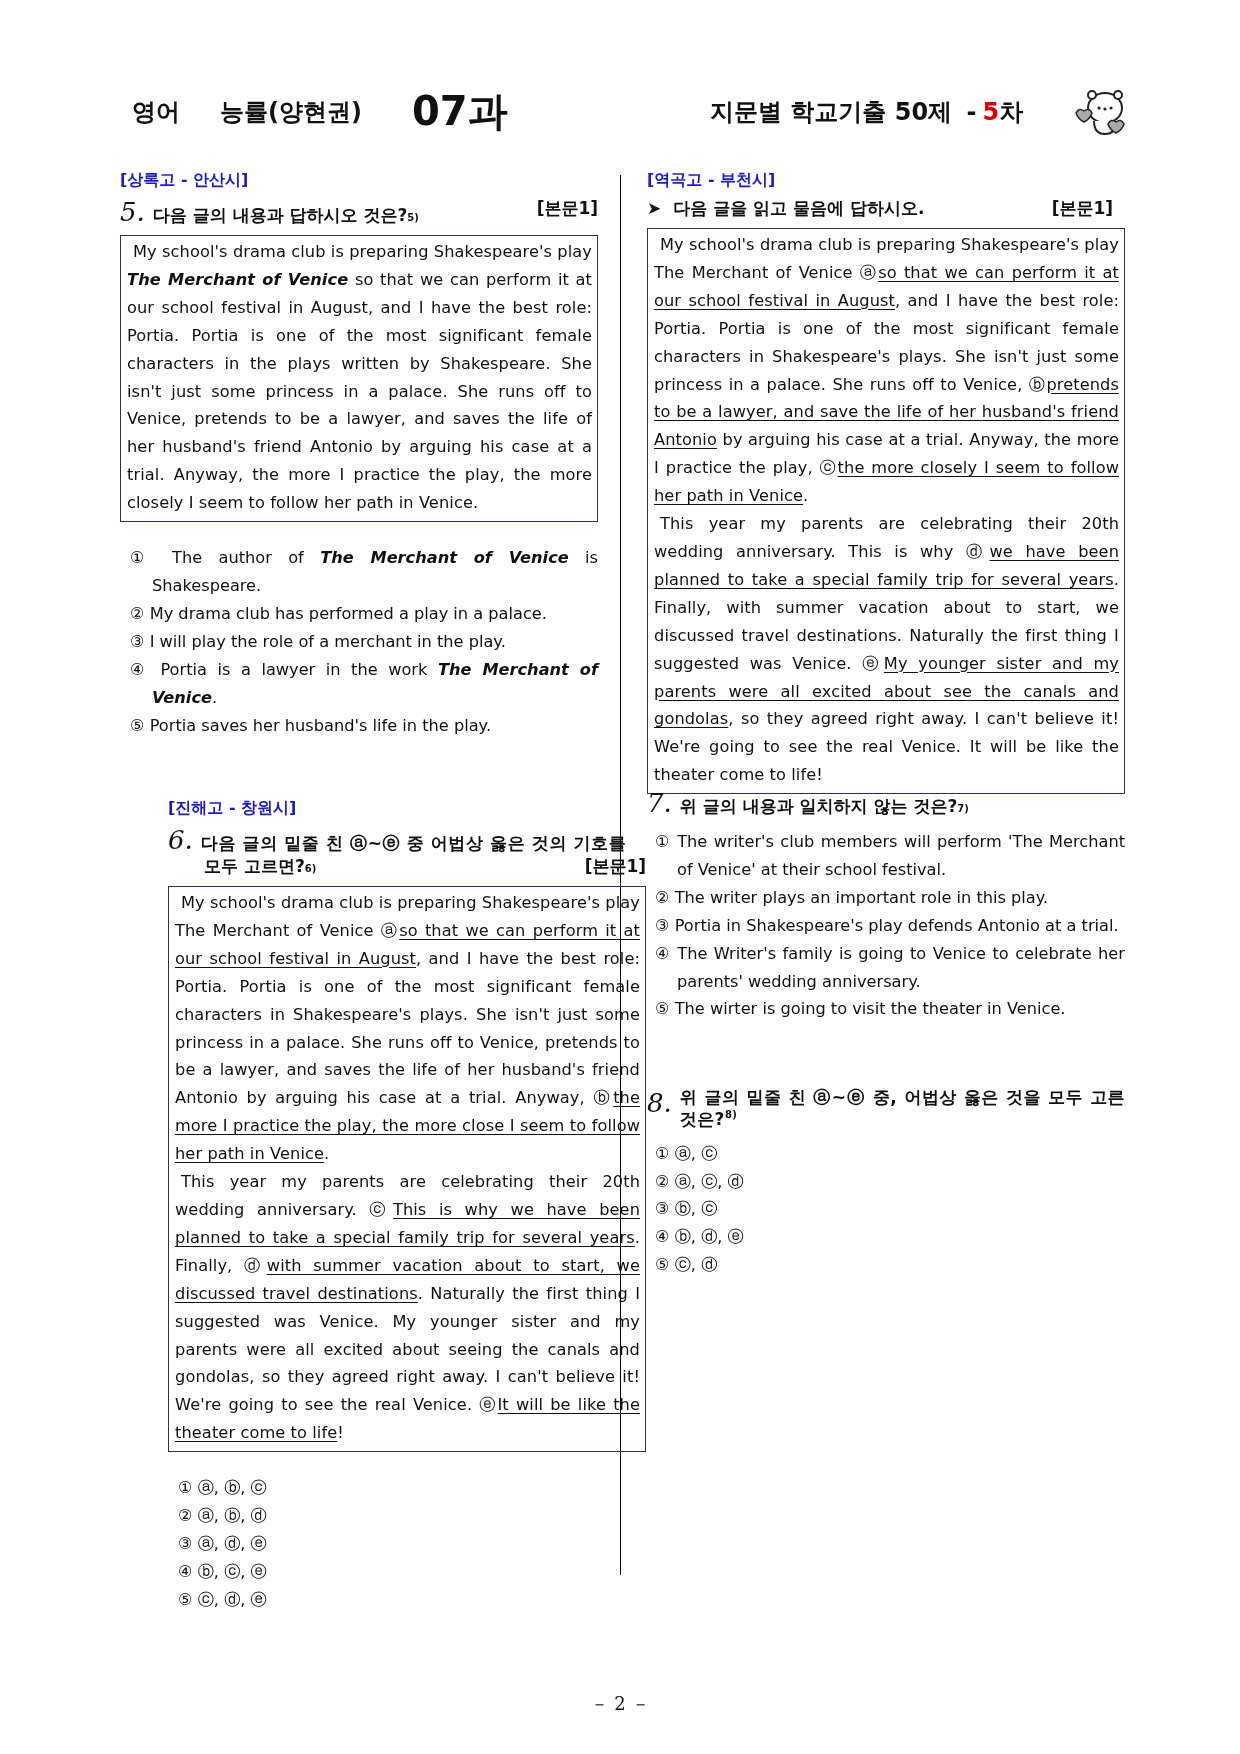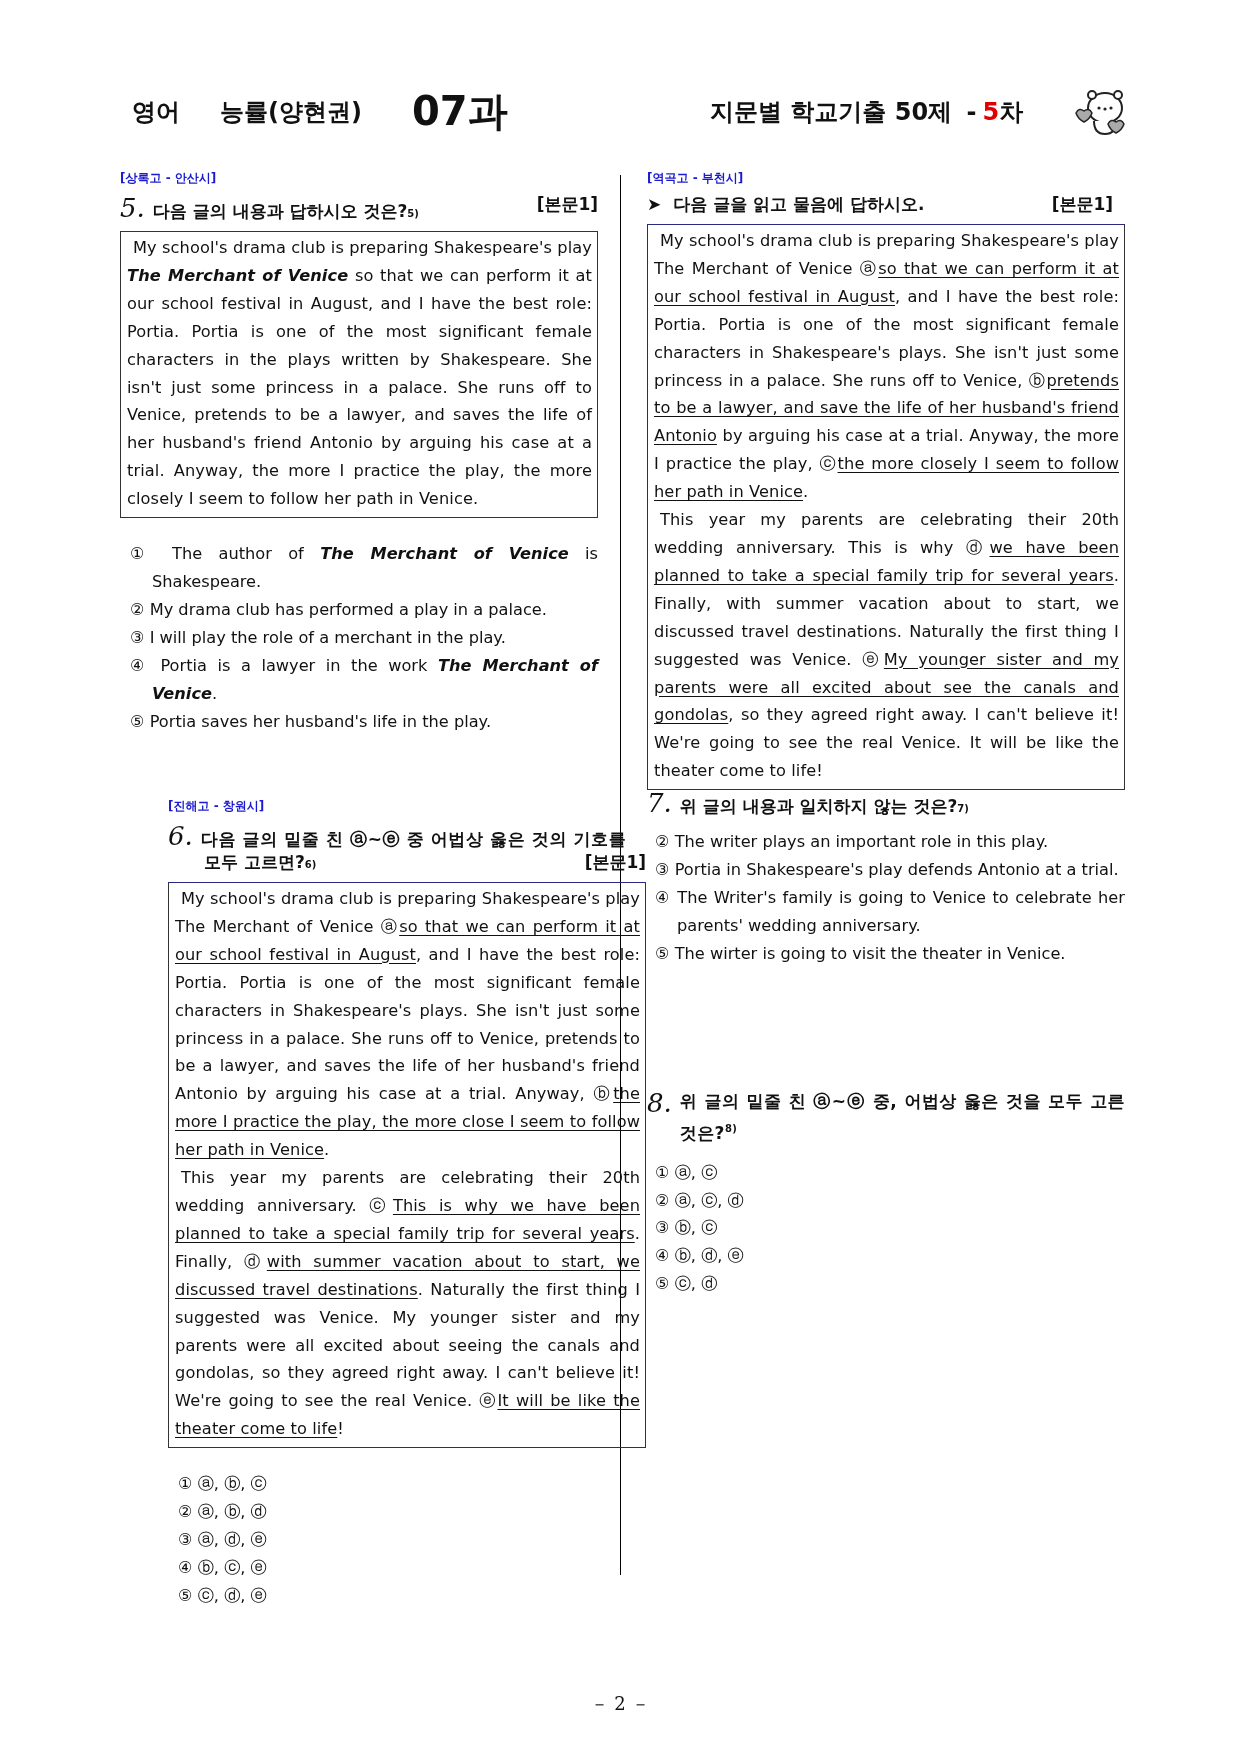--- a/index.html
+++ b/index.html
@@ -2,21 +2,21 @@
 <html><head>
 <meta charset="utf-8">
 <style>
   html, body { margin:0; padding:0; background:#fff; }
   body { width:1240px; height:1754px; position:relative; overflow:hidden;
          font-family:"DejaVu Sans", "Liberation Sans", sans-serif; color:#111; }
   .abs { position:absolute; }
   .hdr { font-weight:bold; font-size:24px; top:96px; }
   .hdr-big { font-size:40px; top:84px; font-weight:bold; }
   .accent-red { color:#e00000; }
-  .src { font-size:12px; font-weight:bold; color:#1a1ad0; }
+  .src { font-size:16px; font-weight:bold; color:#1a1ad0; }
   .qrow { display:flex; align-items:baseline; font-weight:bold; font-size:17px; }
   .qnum { font-family:"DejaVu Serif", serif; font-style:italic; font-weight:normal; font-size:26px; margin-right:8px; }
   .qtag { position:absolute; right:0; font-weight:bold; }
   sup.fn { font-size:10px; font-weight:bold; }
   .box { border:1px solid #2a2a80; border-left-color:#333; border-right-color:#333; padding:2px 5px 4px 6px;
          font-size:16.2px; line-height:27.9px; text-align:justify; letter-spacing:0.1px; }
   .box p { margin:0; text-indent:6px; }
   .u { text-decoration:underline; text-underline-offset:3px; }
   .it { font-style:italic; font-weight:bold; }
   .opts { font-size:16.2px; line-height:27.9px; }
@@ -112,31 +112,32 @@
     </div>
   </section>
 
   <section style="position:absolute; top:618px; left:0; width:478px;">
     <div class="qrow">
       <span class="qnum">7.</span>
       <span>위 글의 내용과 일치하지 않는 것은?</span>
         <sup class="fn">7)</sup>
     </div>
     <div class="opts" style="margin-top:10px; padding-left:8px;">
+      <div class="opt">① The writer's club members will perform 'The Merchant of Venice' at their school festival.</div>
       <div class="opt">② The writer plays an important role in this play.</div>
       <div class="opt">③ Portia in Shakespeare's play defends Antonio at a trial.</div>
       <div class="opt">④ The Writer's family is going to Venice to celebrate her parents' wedding anniversary.</div>
       <div class="opt">⑤ The wirter is going to visit the theater in Venice.</div>
     </div>
   </section>
 
   <section style="position:absolute; top:918px; left:0; width:478px;">
     <div class="qrow" style="align-items:flex-start;">
       <span class="qnum">8.</span>
-      <span style="line-height:27px; text-align:justify; letter-spacing:0.4px;"><span>위 글의 밑줄 친 ⓐ~ⓔ 중, 어법상 옳은 것을 모두 고른 것은?</span><sup class="fn">8)</sup></span>
+      <span style="line-height:18px; text-align:justify; letter-spacing:0.4px;"><span>위 글의 밑줄 친 ⓐ~ⓔ 중, 어법상 옳은 것을 모두 고른 것은?</span><sup class="fn">8)</sup></span>
     </div>
     <div class="opts" style="margin-top:12px; padding-left:8px;">
       <div>① ⓐ, ⓒ</div>
       <div>② ⓐ, ⓒ, ⓓ</div>
       <div>③ ⓑ, ⓒ</div>
       <div>④ ⓑ, ⓓ, ⓔ</div>
       <div>⑤ ⓒ, ⓓ</div>
     </div>
   </section>
 </div>

